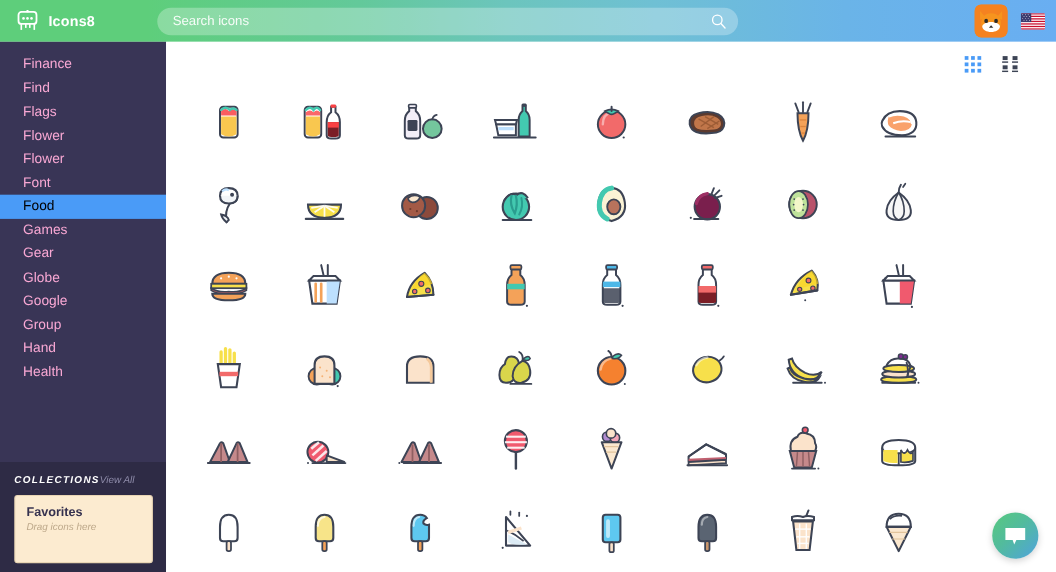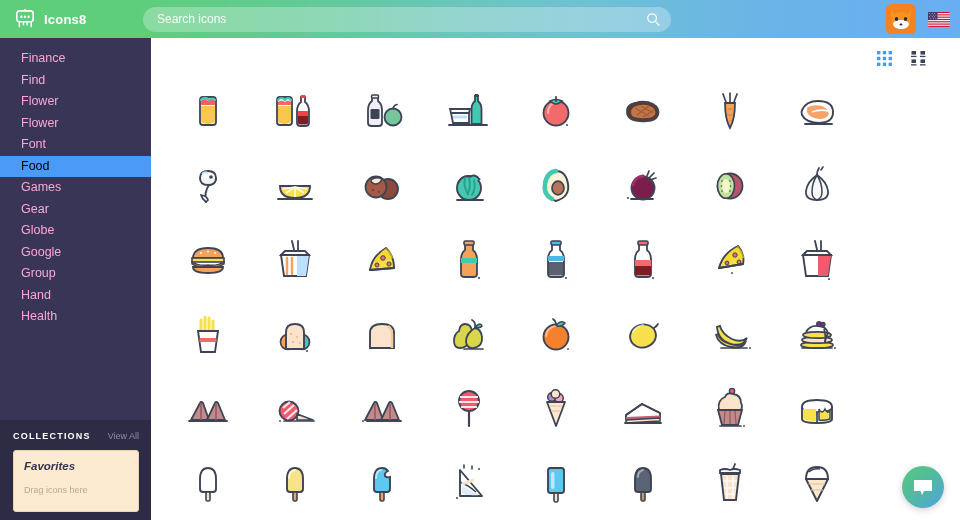--- a/index.html
+++ b/index.html
@@ -67,33 +67,34 @@
   }
   .nav-item.active { background: #4A9BF7; color: #000000; }
 
   .collections {
     position: absolute; bottom: 0; left: 0;
     width: 151px; height: 100px;
     background: #2E2B45;
     padding: 11px 12px 0 13px;
   }
   .collections-head {
-    display: flex; align-items: baseline; justify-content: space-between;
+    display: flex; align-items: baseline; 
     margin-bottom: 9px;
+    font-style: italic;
   }
   .collections-title {
     color: #ffffff; font-size: 9px; font-weight: bold; letter-spacing: 1.2px;
   }
   .collections-viewall { color: #8d8aa8; font-size: 9px; cursor: pointer; }
   .fav-card {
     background: #FCEBD0; border: 1px solid #e9d5b4; border-radius: 3px;
     height: 62px; padding: 8px 10px;
   }
-  .fav-title { color: #36324f; font-size: 11.5px; font-weight: bold; line-height: 14px; font-style: italic; }
-  .fav-sub { color: #bda88a; font-size: 9px; margin-top: 12px; }
+  .fav-title { color: #36324f; font-size: 11.5px; font-weight: bold; line-height: 14px; }
+  .fav-sub { color: #bda88a; font-size: 9px; margin-top: 1px; font-style: italic; }
 
   
   .main {
     position: absolute; top: 38px; left: 151px;
     width: 809px; height: 482px;
     background: #ffffff;
   }
   .toolbar {
     position: absolute; right: 33px; top: 12px;
     display: flex; align-items: center; gap: 17px;
@@ -192,20 +193,21 @@
             <circle cx="7.9" cy="6.3" r="0.45"></circle>
         </g>
       </svg>
     </div>
   </div>
 
   <div class="sidebar">
     <div class="nav-list">
       <div class="nav-item">Finance</div>
       <div class="nav-item">Find</div>
+      <div class="nav-item">Flags</div>
       <div class="nav-item">Flower</div>
       <div class="nav-item">Flower</div>
       <div class="nav-item">Font</div>
       <div class="nav-item active">Food</div>
       <div class="nav-item">Games</div>
       <div class="nav-item">Gear</div>
       <div class="nav-item">Globe</div>
       <div class="nav-item">Google</div>
       <div class="nav-item">Group</div>
       <div class="nav-item">Hand</div>

